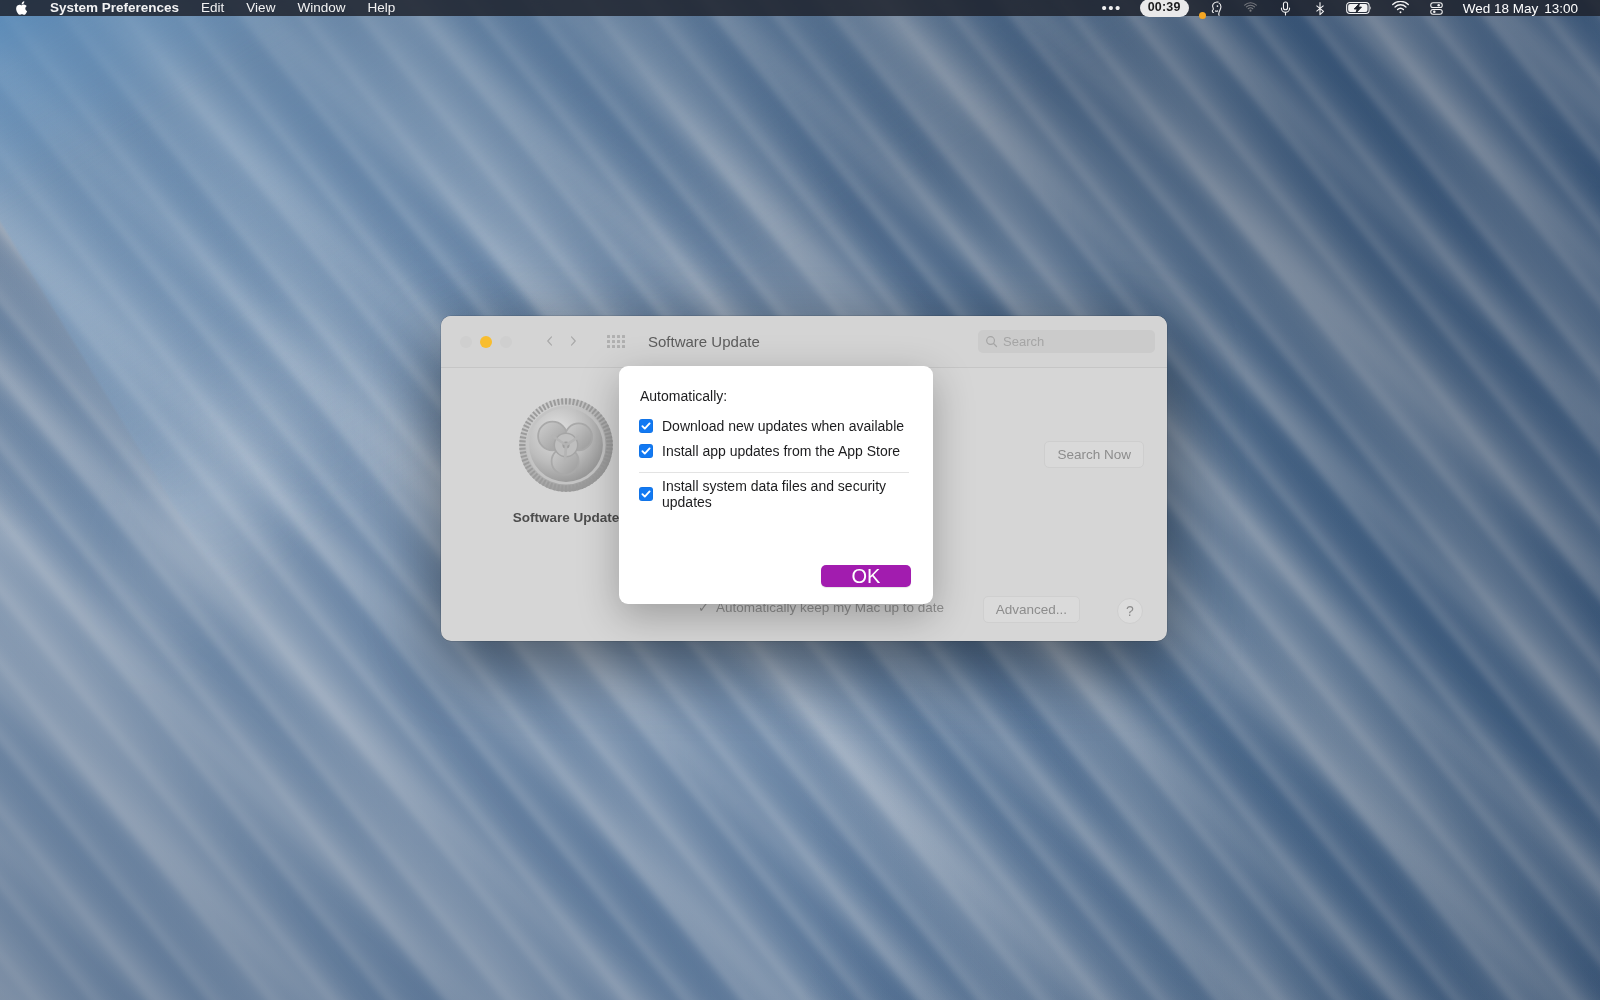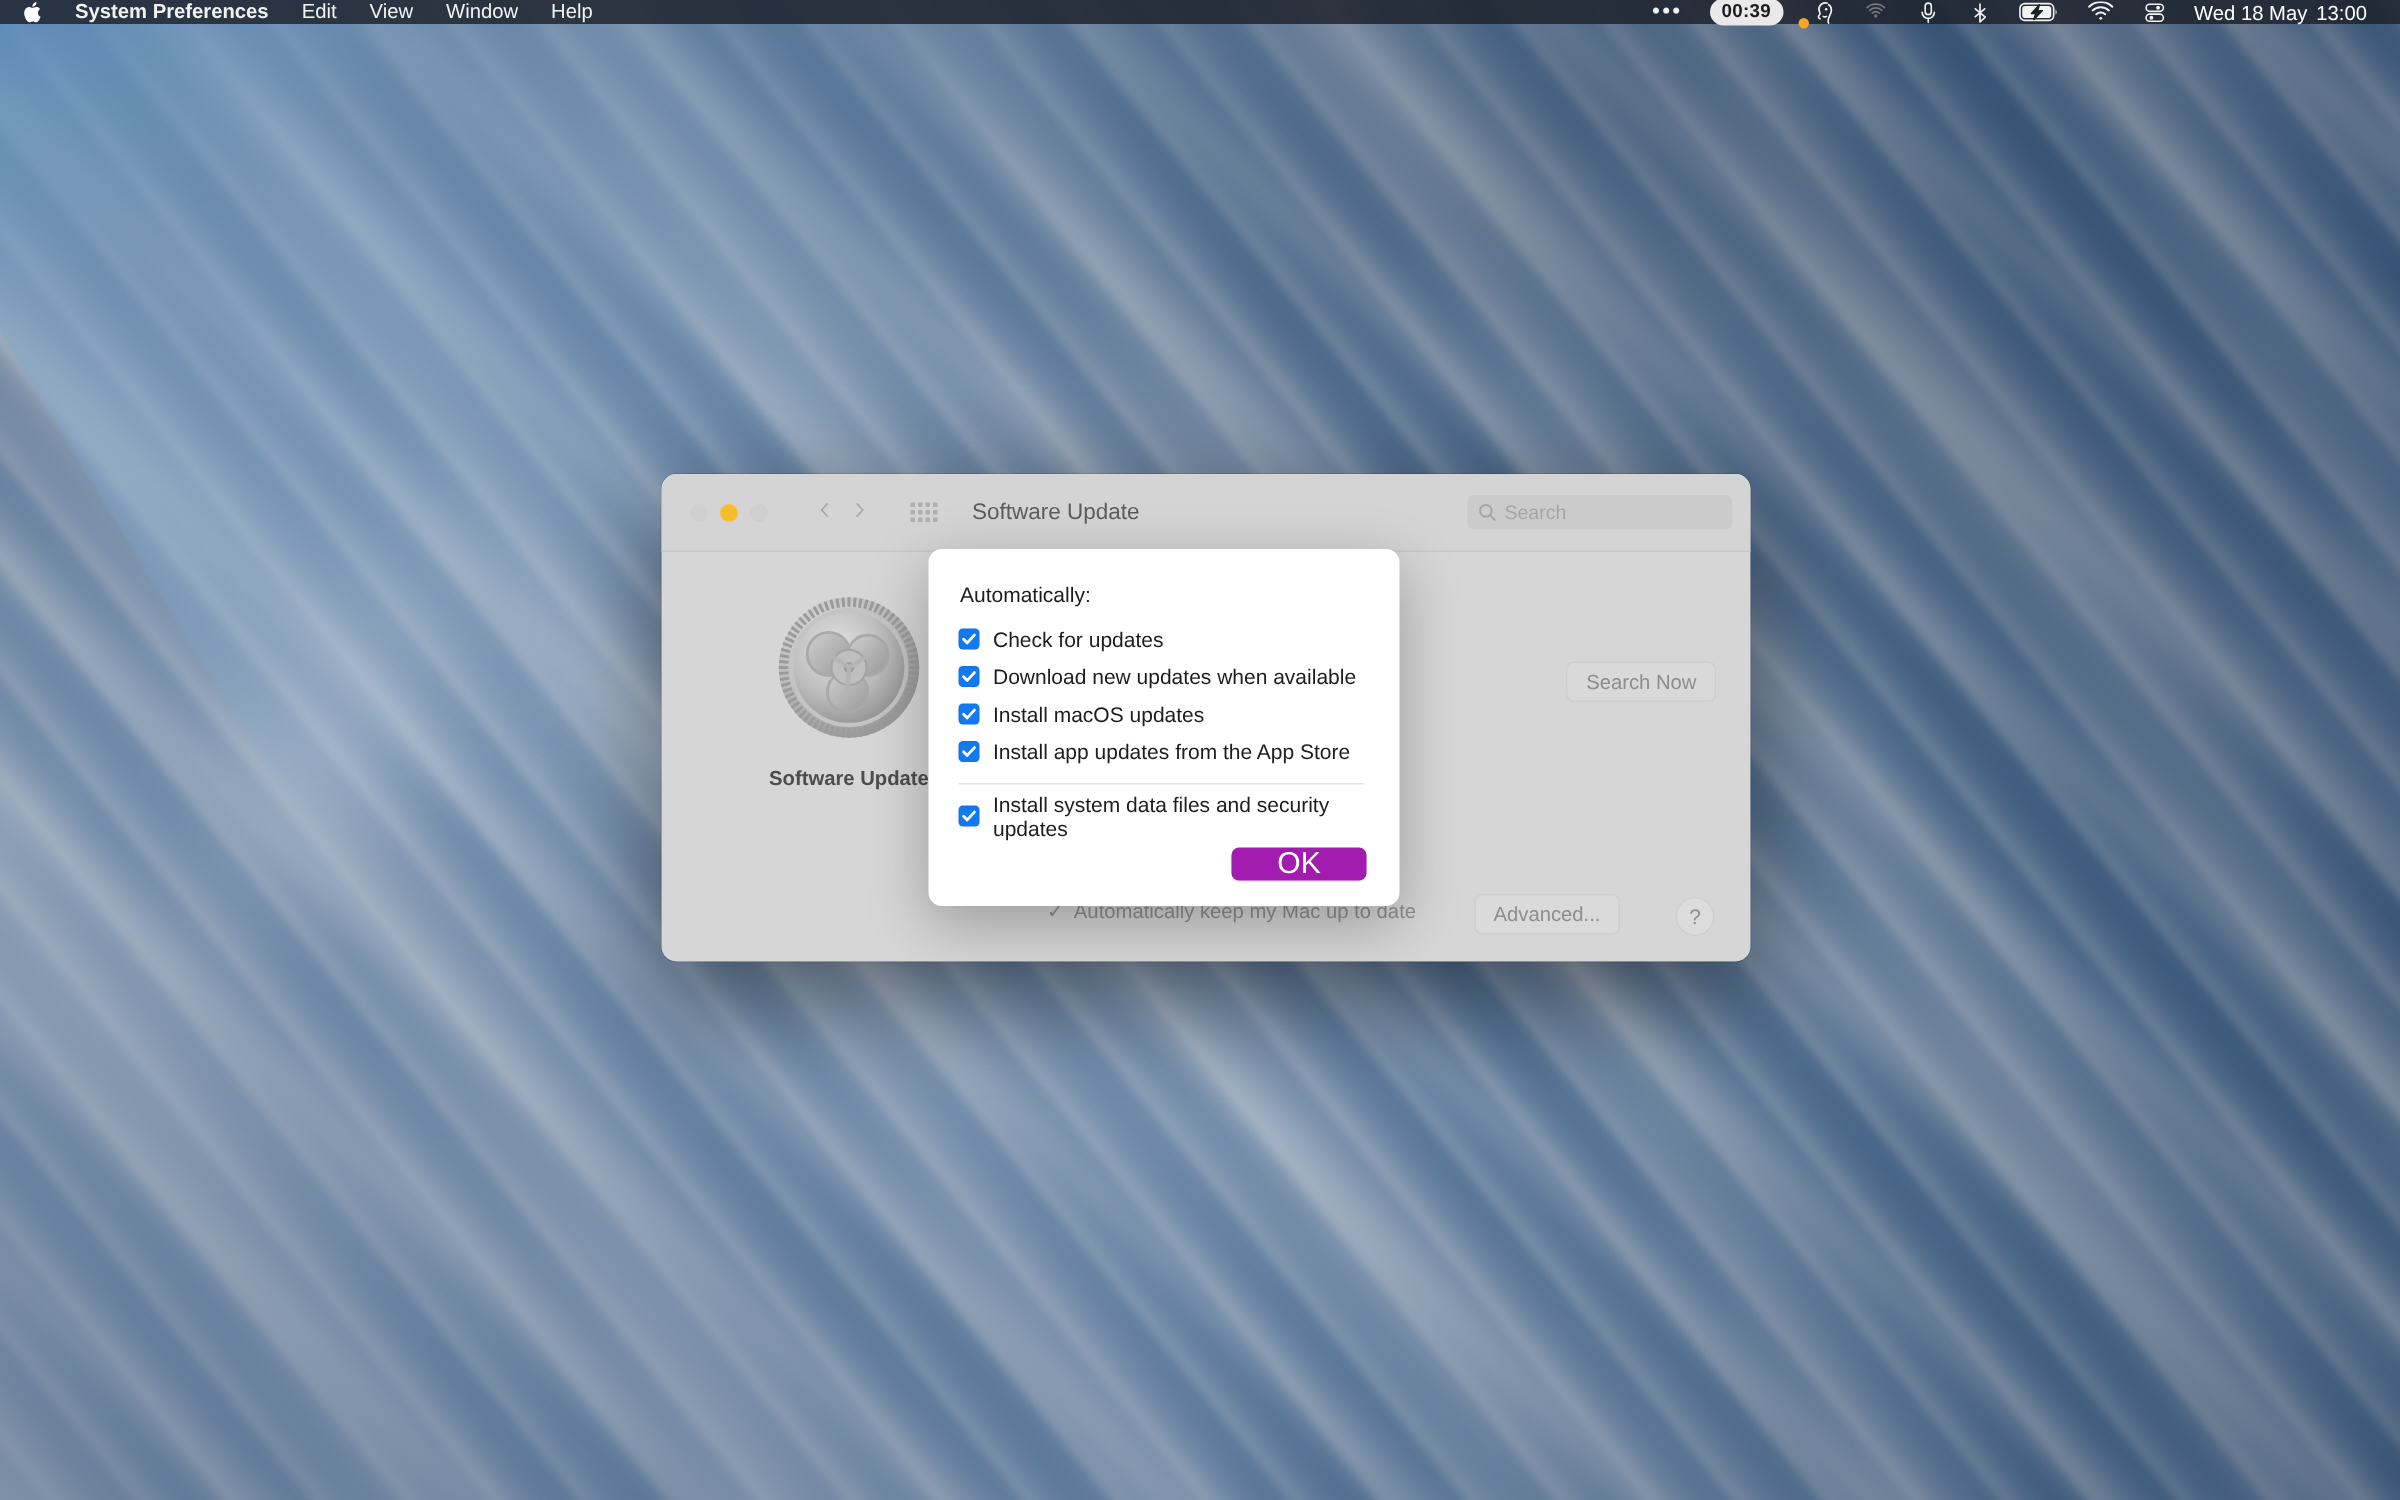--- a/index.html
+++ b/index.html
@@ -530,61 +530,45 @@
 </div>
 
 <div id="bg-text-fragment">and</div>
 <div id="bg-link-fragment">
   <u>e agreement</u><span> that</span>
 </div>
 
 <div id="sheet">
   <div id="sheet-title">Automatically:</div>
 
+
   <div class="cb-row">
     <span class="checkbox">
       <svg width="12" height="12" viewBox="0 0 12 12" fill="none" stroke="#fff" stroke-width="1.9" stroke-linecap="round" stroke-linejoin="round">
           <path d="M2.4 6.2 4.8 8.6 9.6 3.4"></path>
         </svg>
     </span>
-    <span class="cb-label">Check for updates</span>
-  </div>
+    <span class="cb-label">Download new updates when available</span>
+  </div>
+
 
   <div class="cb-row">
     <span class="checkbox">
       <svg width="12" height="12" viewBox="0 0 12 12" fill="none" stroke="#fff" stroke-width="1.9" stroke-linecap="round" stroke-linejoin="round">
           <path d="M2.4 6.2 4.8 8.6 9.6 3.4"></path>
         </svg>
     </span>
-    <span class="cb-label">Download new updates when available</span>
-  </div>
+    <span class="cb-label">Install app updates from the App Store</span>
+  </div>
+
+  <div id="sheet-divider"></div>
 
   <div class="cb-row">
     <span class="checkbox">
       <svg width="12" height="12" viewBox="0 0 12 12" fill="none" stroke="#fff" stroke-width="1.9" stroke-linecap="round" stroke-linejoin="round">
           <path d="M2.4 6.2 4.8 8.6 9.6 3.4"></path>
         </svg>
     </span>
-    <span class="cb-label">Install macOS updates</span>
-  </div>
-
-  <div class="cb-row">
-    <span class="checkbox">
-      <svg width="12" height="12" viewBox="0 0 12 12" fill="none" stroke="#fff" stroke-width="1.9" stroke-linecap="round" stroke-linejoin="round">
-          <path d="M2.4 6.2 4.8 8.6 9.6 3.4"></path>
-        </svg>
-    </span>
-    <span class="cb-label">Install app updates from the App Store</span>
-  </div>
-
-  <div id="sheet-divider"></div>
-
-  <div class="cb-row">
-    <span class="checkbox">
-      <svg width="12" height="12" viewBox="0 0 12 12" fill="none" stroke="#fff" stroke-width="1.9" stroke-linecap="round" stroke-linejoin="round">
-          <path d="M2.4 6.2 4.8 8.6 9.6 3.4"></path>
-        </svg>
-    </span>
     <span class="cb-label">Install system data files and security updates</span>
   </div>
 
   <div id="ok-button">OK</div>
 </div>
 
 </body></html>

